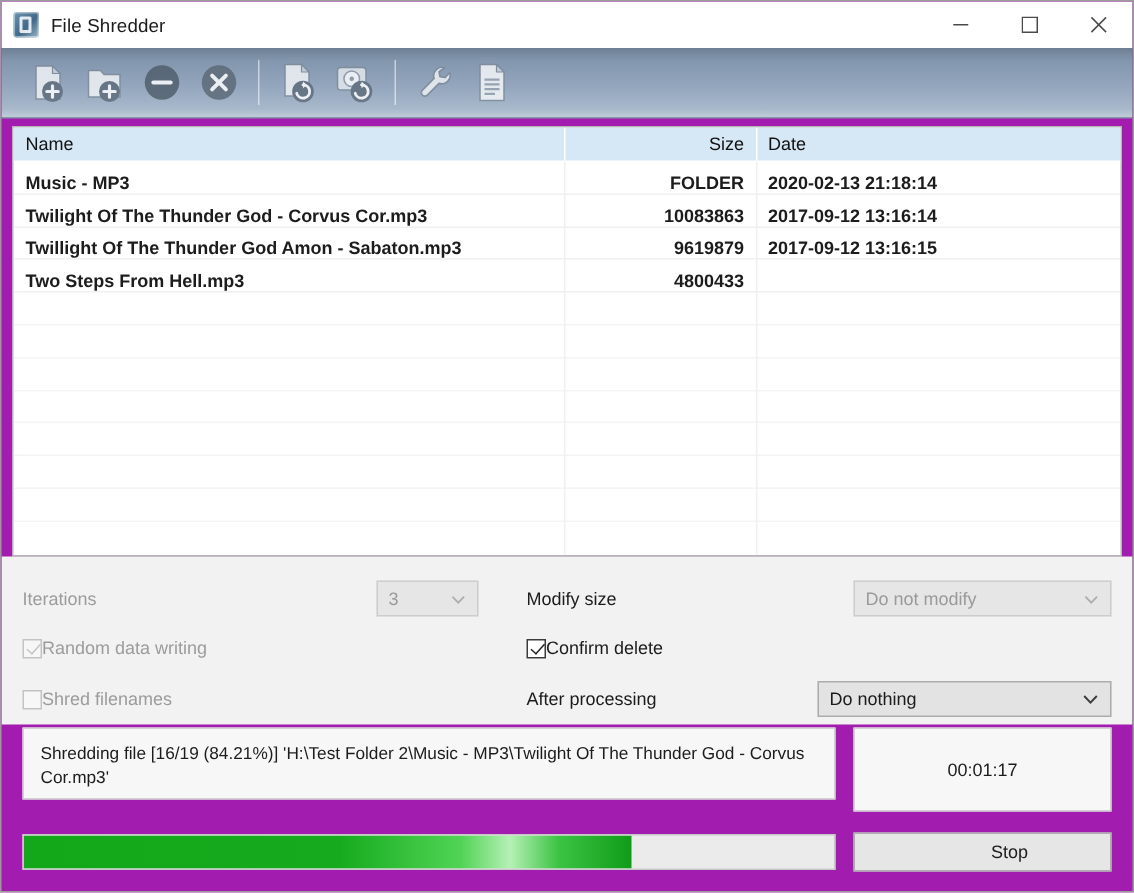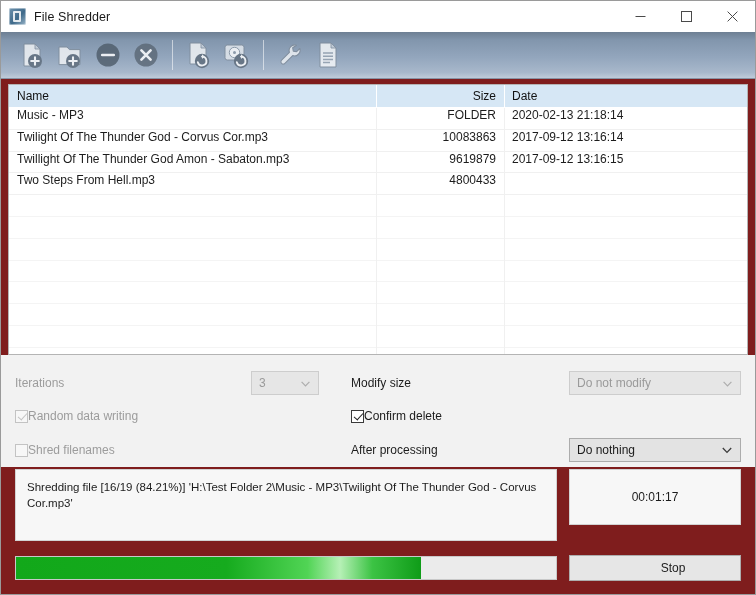--- a/index.html
+++ b/index.html
@@ -10,21 +10,21 @@
   }
   body {
     font-family: "Liberation Sans", sans-serif;
     -webkit-font-smoothing: antialiased;
   }
   #app {
     position: relative;
     width: 756px;
     height: 595px;
     overflow: hidden;
-    background: #7f1d1d;
+    background: #a21caf;
     box-sizing: border-box;
     border: 1px solid #9a9a9a;
     display: flex;
     flex-direction: column;
   }
 
   
   .titlebar {
     height: 31px;
     min-height: 31px;
@@ -148,25 +148,26 @@
     width: 1px;
     background: #ffffff;
   }
   .col-name  { width: 367px; padding-left: 8px; box-sizing: border-box; flex: none; }
   .col-size  { width: 128px; text-align: right; padding-right: 8px; box-sizing: border-box; flex: none; }
   .col-date  { flex: 1 1 auto; padding-left: 8px; box-sizing: border-box; }
   .list-body { flex: 1 1 auto; overflow: hidden; position: relative; }
   .row {
     display: flex;
     height: 21.8px;
-    align-items: flex-start;
+    align-items: flex-end;
     font-size: 12px;
     color: #1c1c1c;
     border-bottom: 1px solid #f0f0f0;
     box-sizing: border-box;
+    font-weight: bold;
   }
   .row.empty { border-bottom: 1px solid #f4f4f4; }
   .vline {
     position: absolute;
     top: 0; bottom: 0;
     width: 1px;
     background: #f0f0f0;
   }
 
   
@@ -199,21 +200,21 @@
   }
   .combo.disabled { color: #9a9a9a; background: #e6e6e6; border-color: #cdcdcd; }
   .combo .arrow {
     position: absolute;
     right: 8px;
     top: 50%;
     transform: translateY(-50%);
   }
   .combo-small { width: 68px; }
   .combo-wide  { width: 172px; }
-  .combo-wide2 { width: 172px; background: #e3e3e3; }
+  .combo-wide2 { width: 196px; background: #e3e3e3; }
 
   .cbrow { display: flex; align-items: center; gap: 0; }
   .cbox {
     width: 13px; height: 13px;
     border: 1px solid #3a3a3a;
     background: #ffffff;
     box-sizing: border-box;
     position: relative;
     flex: none;
   }
@@ -233,21 +234,21 @@
 
   
   .status-area {
     display: flex;
     padding: 0 14px;
     gap: 12px;
     margin-top: 2px;
   }
   .status-box {
     flex: 1 1 auto;
-    height: 72px;
+    height: 48px;
     border: 1px solid #d2d2d2;
     background: #f7f7f7;
     box-sizing: border-box;
     padding: 9px 11px;
     font-size: 11.5px;
     line-height: 16px;
     color: #1c1c1c;
   }
   .timer-box {
     width: 172px;

